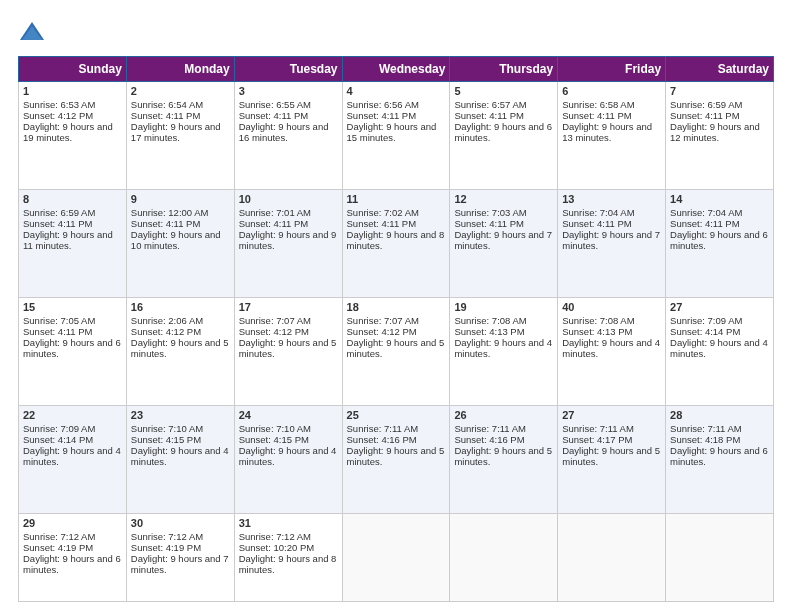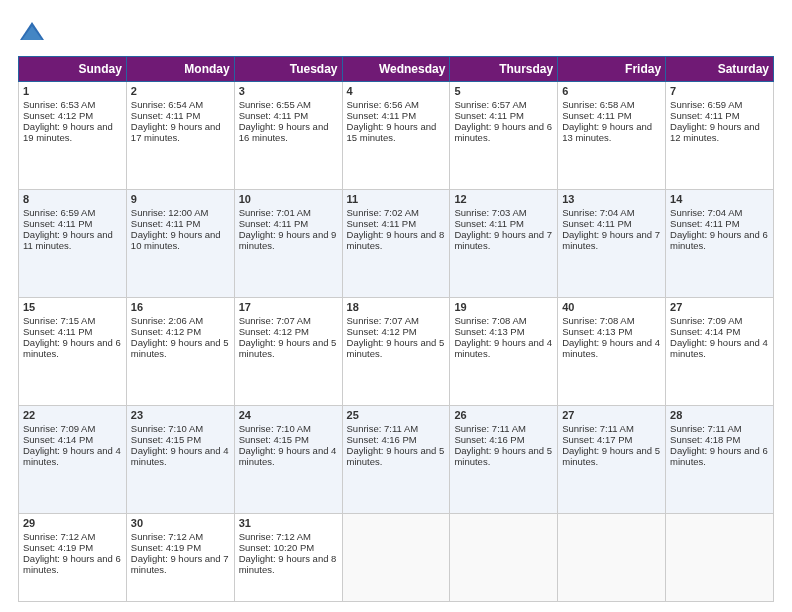--- a/index.html
+++ b/index.html
@@ -221,21 +221,21 @@
           <td>
         <span class="day-num">14</span>
         <span>Sunrise: 7:04 AM</span><br>
         <span>Sunset: 4:11 PM</span><br>
         <span>Daylight: 9 hours and 6 minutes.</span>
       </td>
         </tr>
         <tr>
           <td>
         <span class="day-num">15</span>
-        <span>Sunrise: 7:15 AM</span><br>
+        <span>Sunrise: 7:05 AM</span><br>
         <span>Sunset: 4:11 PM</span><br>
         <span>Daylight: 9 hours and 6 minutes.</span>
       </td>
           <td>
         <span class="day-num">16</span>
         <span>Sunrise: 2:06 AM</span><br>
         <span>Sunset: 4:12 PM</span><br>
         <span>Daylight: 9 hours and 5 minutes.</span>
       </td>
           <td>

